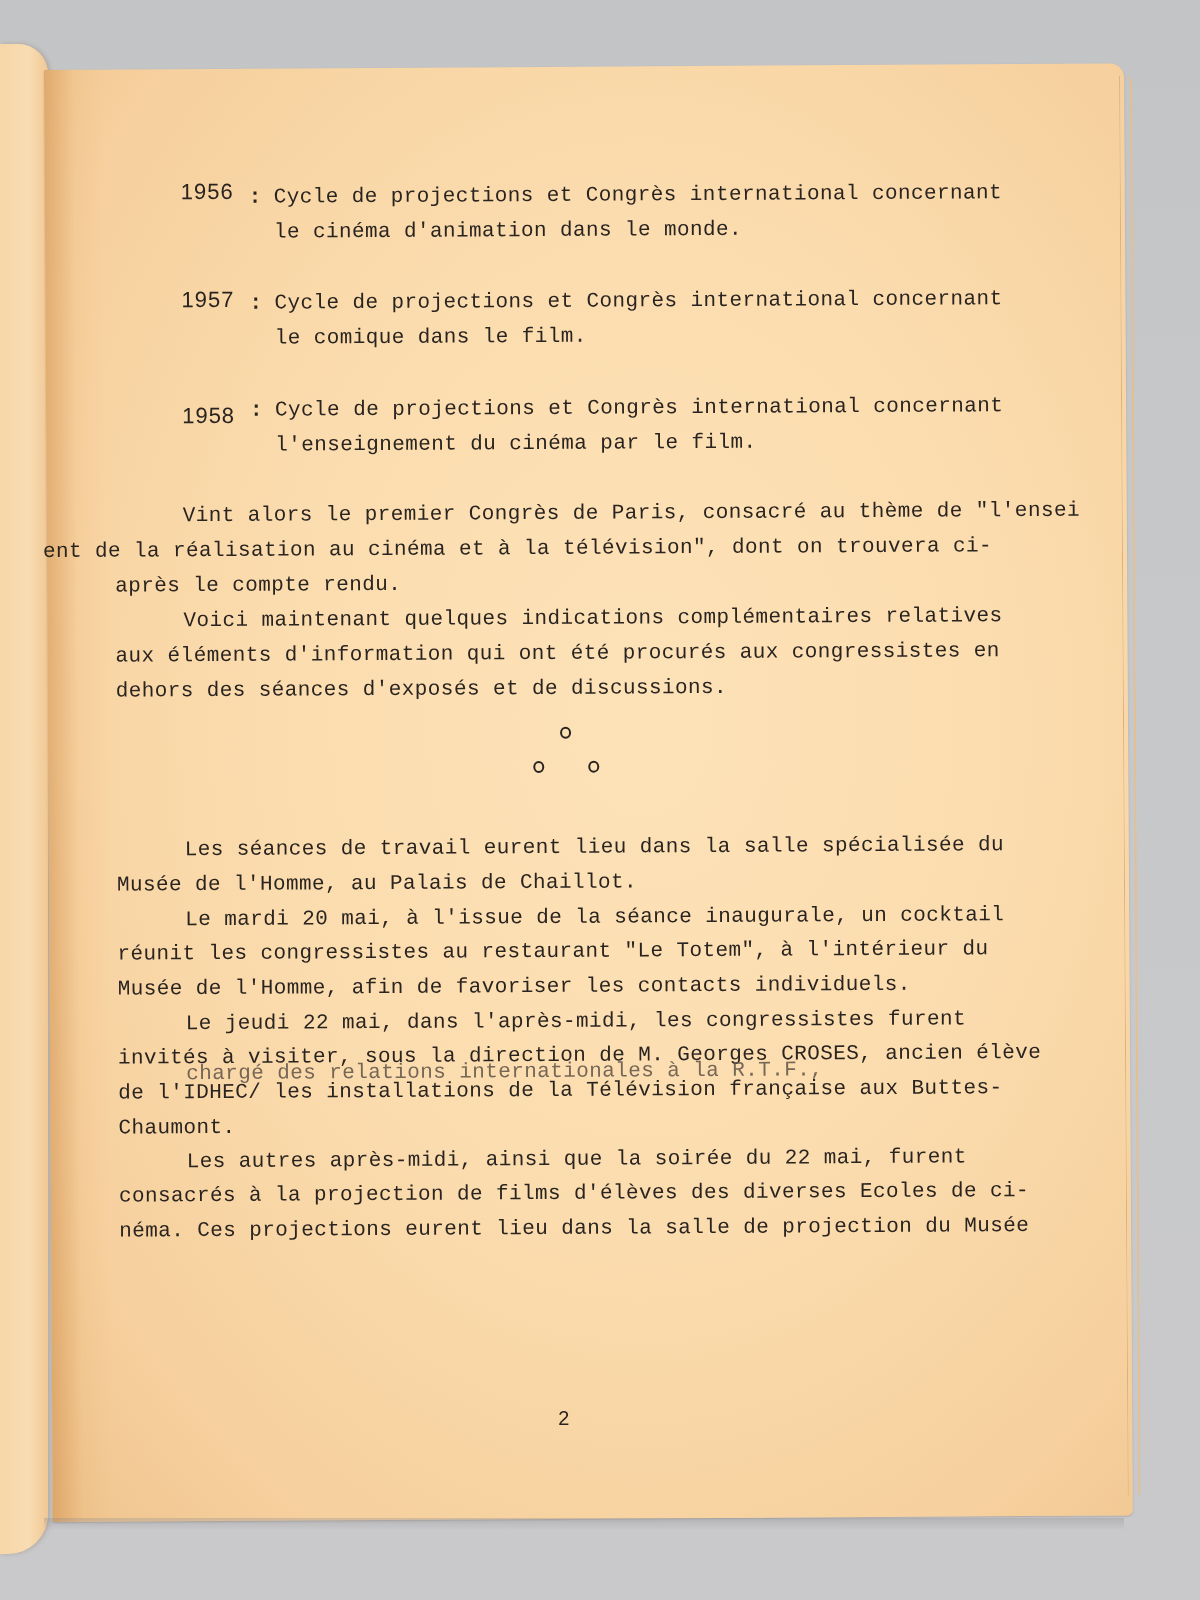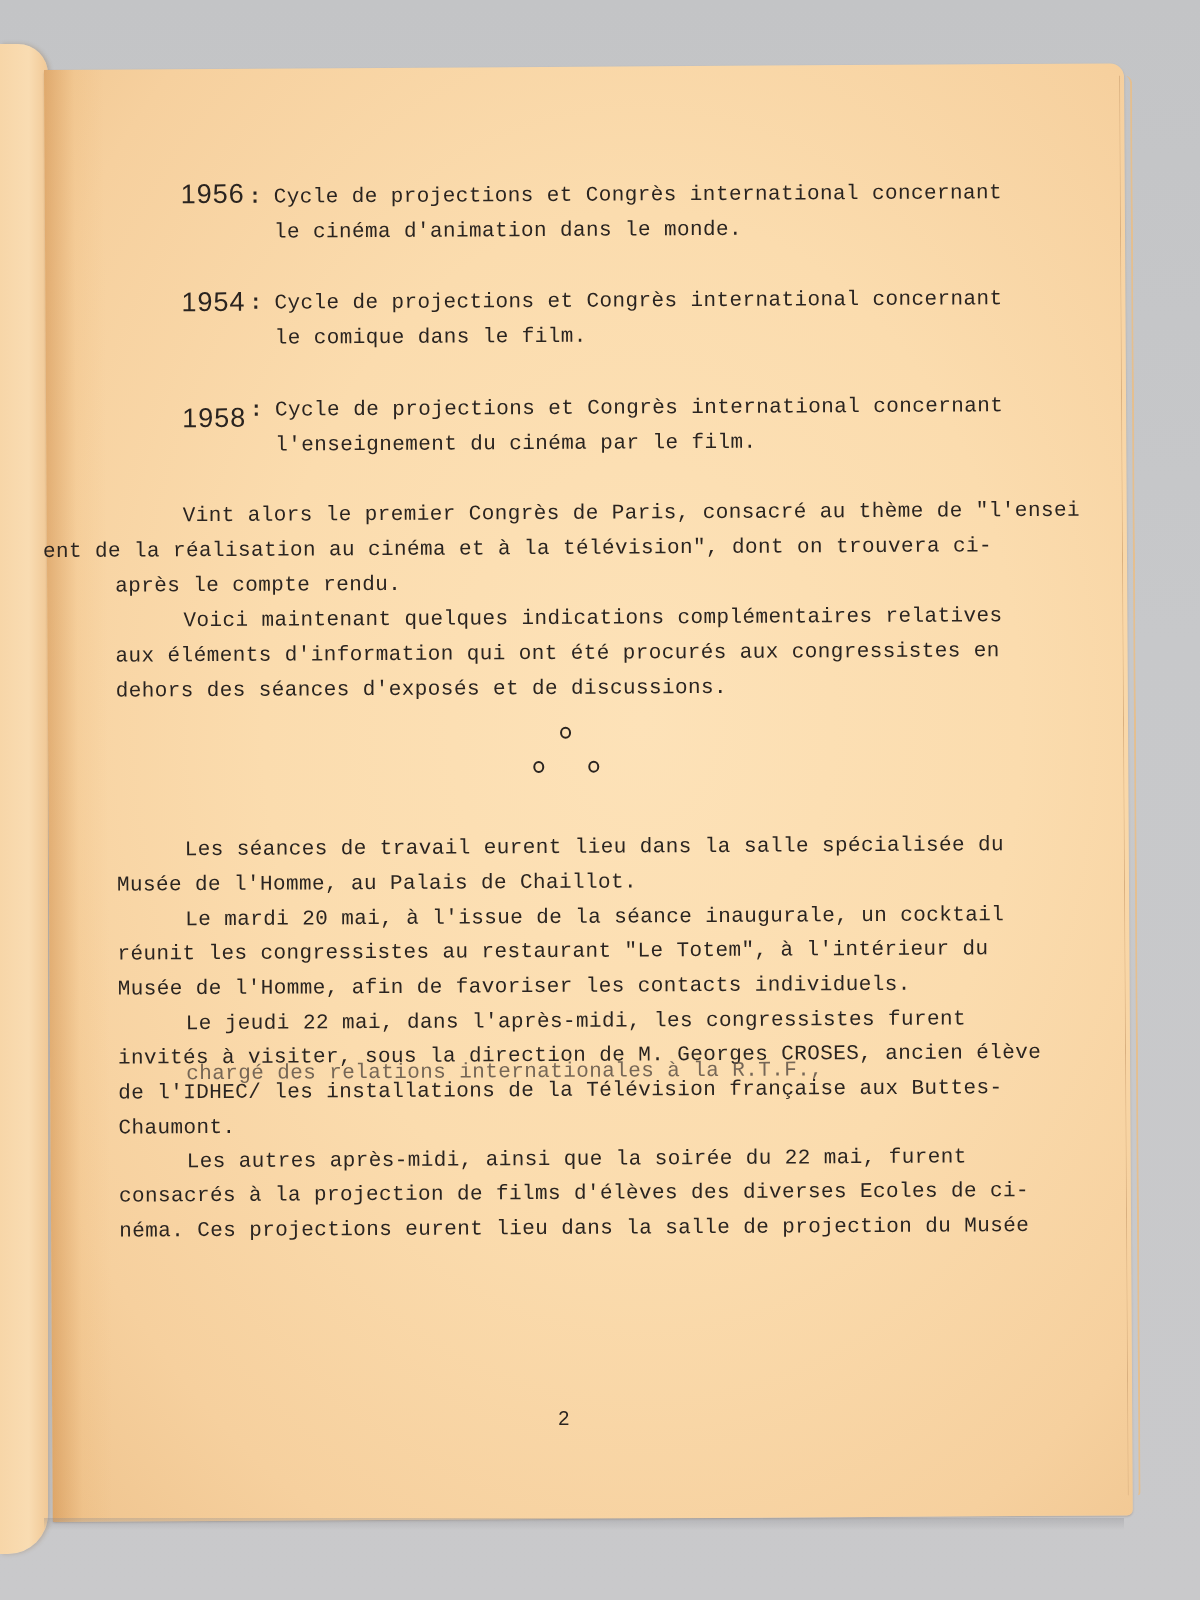--- a/index.html
+++ b/index.html
@@ -64,21 +64,21 @@
       letter-spacing: 0.4px;
       white-space: pre;
       line-height: 1;
     }
     .faint {
       color: #5e5247;
       opacity: 0.85;
     }
     .year {
       font-family: "Liberation Sans", sans-serif;
-      font-size: 27px;
+      font-size: 22px;
       letter-spacing: 1px;
     }
     .bold {
       font-weight: bold;
     }
     .circle-mark {
       position: absolute;
       width: 7px;
       height: 8px;
       border: 2px solid #2a2420;
@@ -105,21 +105,21 @@
 <div class="left-page"></div>
 
 <div class="page">
   <div class="page-stack"></div>
 
   <span class="typed year" style="left:136px; top:112px;">1956</span>
   <span class="typed bold" style="left:204px; top:118px;">:</span>
   <span class="typed" style="left:229px; top:118px;">Cycle de projections et Congrès international concernant</span>
   <span class="typed" style="left:229px; top:153px;">le cinéma d'animation dans le monde.</span>
 
-  <span class="typed year" style="left:136px; top:220px;">1954</span>
+  <span class="typed year" style="left:136px; top:220px;">1957</span>
   <span class="typed bold" style="left:204px; top:224px;">:</span>
   <span class="typed" style="left:229px; top:224px;">Cycle de projections et Congrès international concernant</span>
   <span class="typed" style="left:229px; top:259px;">le comique dans le film.</span>
 
   <span class="typed year" style="left:136px; top:325px;margin-top:11px;">1958</span>
   <span class="typed bold" style="left:204px; top:331px;">:</span>
   <span class="typed" style="left:229px; top:331px;">Cycle de projections et Congrès international concernant</span>
   <span class="typed" style="left:229px; top:366px;">l'enseignement du cinéma par le film.</span>
 
   <span class="typed" style="left:136px; top:436px;">Vint alors le premier Congrès de Paris, consacré au thème de "l'ensei</span>

